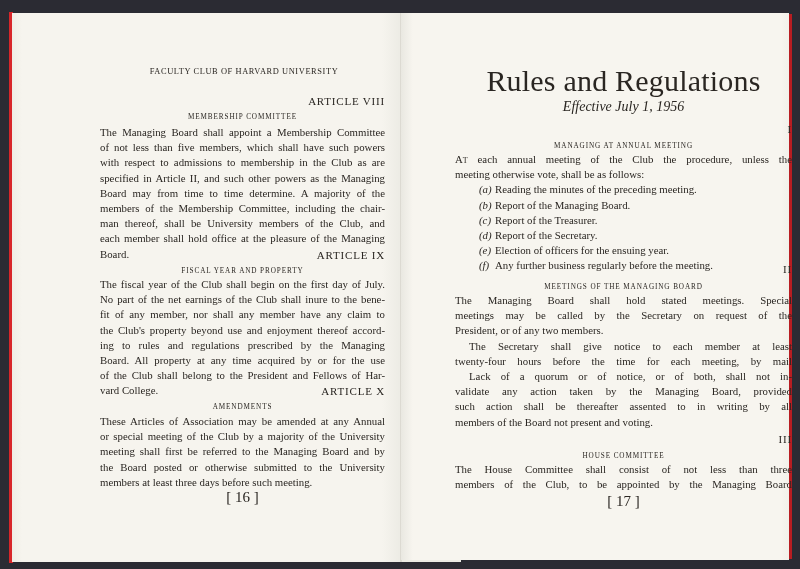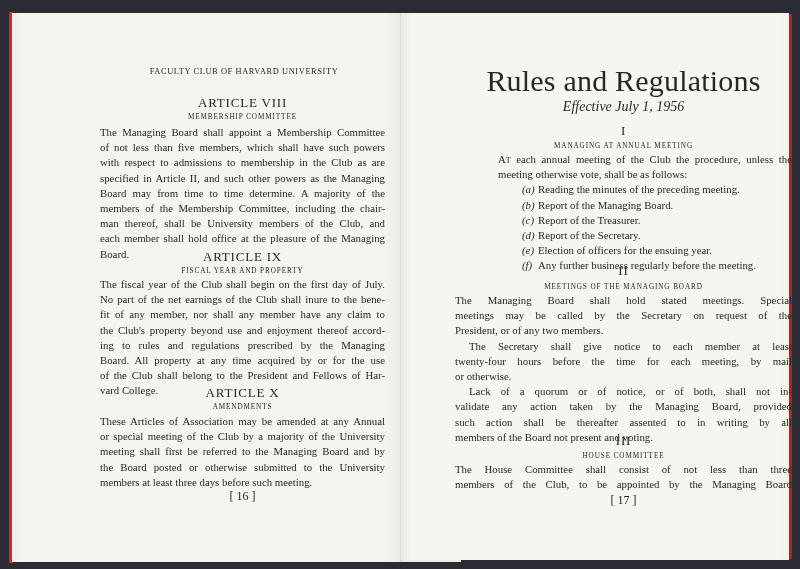--- a/index.html
+++ b/index.html
@@ -28,31 +28,31 @@
   .spine { position: absolute; left: 400px; top: 13px; width: 2px; height: 549px; background: #dcdad2; }
 
   .col { position: absolute; }
   .left .col { left: 100px; width: 285px; }
   .right .col { left: 54px; width: 337px; }
 
   .running-head {
     position: absolute; top: 56px; left: 114px; width: 260px; text-align: center;
     font-size: 8.4px; letter-spacing: 0.6px;
   }
-  .art-title { text-align: center; font-size: 13px; letter-spacing: 0.8px; position: absolute; left:0; right:0; }
+  .art-title { text-align: right; font-size: 11px; letter-spacing: 0.8px; position: absolute; left:0; right:0; }
   .art-sub { text-align: center; font-size: 7.2px; letter-spacing: 0.9px; position: absolute; left:0; right:0; }
   .line {
     font-size: 10.8px; line-height: 15.2px; height: 15.2px;
     text-align: justify; text-align-last: justify; white-space: nowrap; overflow: visible;
     position: relative;
   }
   .line.last { text-align-last: left; }
   .line.indent { padding-left: 14px; }
   .block { position: absolute; left: 0; right: 0; }
-  .folio { position: absolute; text-align: center; font-size: 12px; left:0; right:0; }
+  .folio { position: absolute; text-align: center; font-size: 15px; left:0; right:0; }
 
   .main-title { position: absolute; left: 0; right: 0; top: 51px; text-align: center;
     font-size: 30px; letter-spacing: 0.2px; }
   .effective { position: absolute; left: 0; right: 0; top: 86px; text-align: center;
     font-size: 14px; font-style: italic; }
   .item { font-size: 10.8px; line-height: 15.2px; height: 15.2px; padding-left: 24px; white-space: nowrap; }
   .item .lbl { font-style: italic; display: inline-block; width: 16px; }
   .sc { font-variant: small-caps; }
 </style>
 </head>
@@ -109,40 +109,39 @@
 
 <div class="spine"></div>
 
 <div class="page right">
   <div class="col" style="left:54px;width:337px;top:0;height:547px;">
     <div class="main-title">Rules and Regulations</div>
     <div class="effective">Effective July 1, 1956</div>
 
     <div class="art-title" style="top:110px;">I</div>
     <div class="art-sub" style="top:129px;">MANAGING AT ANNUAL MEETING</div>
-    <div class="block" style="top:139px;margin-left:43px;">
+    <div class="block" style="top:139px;">
       <div class="line"><span class="sc">At</span><span> each annual meeting of the Club the procedure, unless the</span></div>
       <div class="line last">meeting otherwise vote, shall be as follows:</div>
       <div class="item"><span class="lbl">(a)</span><span>Reading the minutes of the preceding meeting.</span></div>
       <div class="item"><span class="lbl">(b)</span><span>Report of the Managing Board.</span></div>
       <div class="item"><span class="lbl">(c)</span><span>Report of the Treasurer.</span></div>
       <div class="item"><span class="lbl">(d)</span><span>Report of the Secretary.</span></div>
       <div class="item"><span class="lbl">(e)</span><span>Election of officers for the ensuing year.</span></div>
       <div class="item"><span class="lbl">(f)</span><span>Any further business regularly before the meeting.</span></div>
     </div>
 
     <div class="art-title" style="top:250px;">II</div>
     <div class="art-sub" style="top:270px;">MEETINGS OF THE MANAGING BOARD</div>
     <div class="block" style="top:280px;">
       <div class="line">The Managing Board shall hold stated meetings.  Special</div>
       <div class="line">meetings may be called by the Secretary on request of the</div>
       <div class="line last">President, or of any two members.</div>
       <div class="line indent">The Secretary shall give notice to each member at least</div>
       <div class="line">twenty-four hours before the time for each meeting, by mail</div>
-      <div class="line last">or otherwise.</div>
       <div class="line indent">Lack of a quorum or of notice, or of both, shall not in-</div>
       <div class="line">validate any action taken by the Managing Board, provided</div>
       <div class="line">such action shall be thereafter assented to in writing by all</div>
       <div class="line last">members of the Board not present and voting.</div>
     </div>
 
     <div class="art-title" style="top:420px;">III</div>
     <div class="art-sub" style="top:439px;">HOUSE COMMITTEE</div>
     <div class="block" style="top:449px;">
       <div class="line">The House Committee shall consist of not less than three</div>

